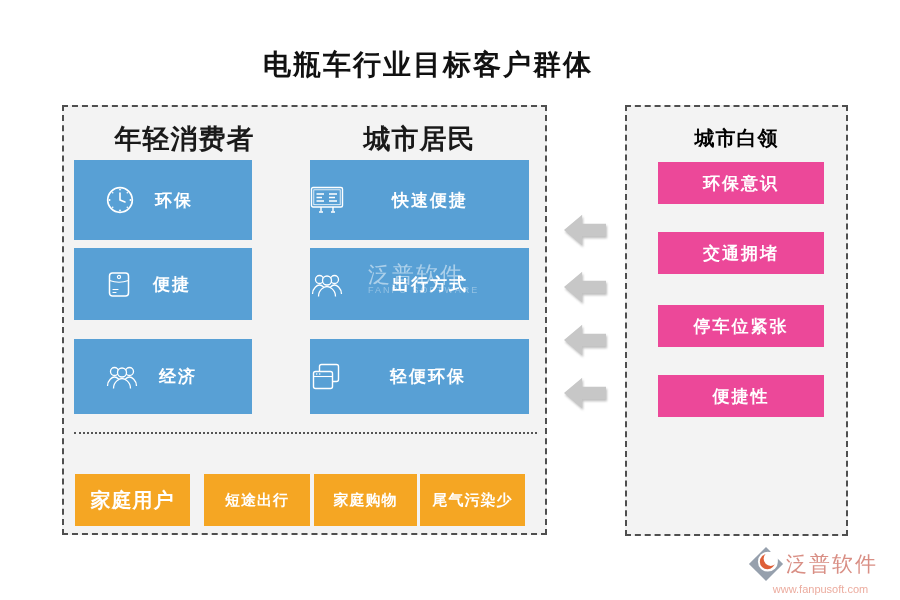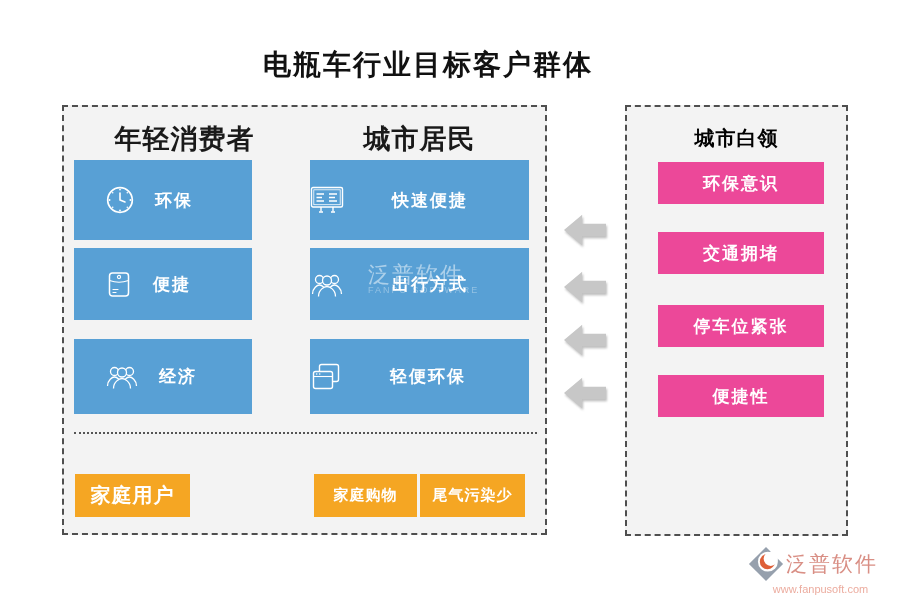--- a/index.html
+++ b/index.html
@@ -33,21 +33,21 @@
   .c1-card .lbl{margin-left:20px;}
   .c2-card .lbl{margin-left:48px;}
   .row1{top:53px;height:80px;}
   .row2{top:141px;height:72px;}
   .row3{top:232px;height:75px;}
   .divider{
     position:absolute;left:10px;top:325px;width:463px;height:0;
     border-top:2px dotted #555;
   }
   .tag{
-    position:absolute;top:367px;height:43px;background:#F5A623;color:#fff;
+    position:absolute;top:367px;height:52px;background:#F5A623;color:#fff;
     display:flex;align-items:center;justify-content:center;
     font-weight:bold;letter-spacing:1px;font-size:15px;
   }
   .tag.big{font-size:20px;}
   #tag0{left:11px;width:115px;}
   #tag1{left:140px;width:106px;}
   #tag2{left:250px;width:103px;}
   #tag3{left:356px;width:105px;}
   .rp-header{
     position:absolute;top:18px;left:0;width:100%;text-align:center;
@@ -171,20 +171,21 @@
         <circle cx="17" cy="9.5" r="4.5" fill="#58A0D5" stroke-width="1.3"></circle>
         <path d="M8.5,25.5 c0,-7 6,-10 8.5,-10 c2.5,0 8.5,3 8.5,10" fill="#58A0D5" stroke-width="1.3"></path>
       </svg>
     </span>
     <span class="lbl">出行方式</span>
   </div>
 
   <div class="divider"></div>
 
   <div class="tag big" id="tag0">家庭用户</div>
+  <div class="tag" id="tag1">短途出行</div>
   <div class="tag" id="tag2">家庭购物</div>
   <div class="tag" id="tag3">尾气污染少</div>
 </div>
 
 <div class="flow-arrow" id="arrow0">
   <svg width="42" height="32" viewBox="0 0 44 32">
       <polygon points="0,16 19,0 19,9.5 44,9.5 44,22.5 19,22.5 19,32" fill="#C7C7C7"></polygon>
     </svg>
 </div>
 <div class="flow-arrow" id="arrow1">

